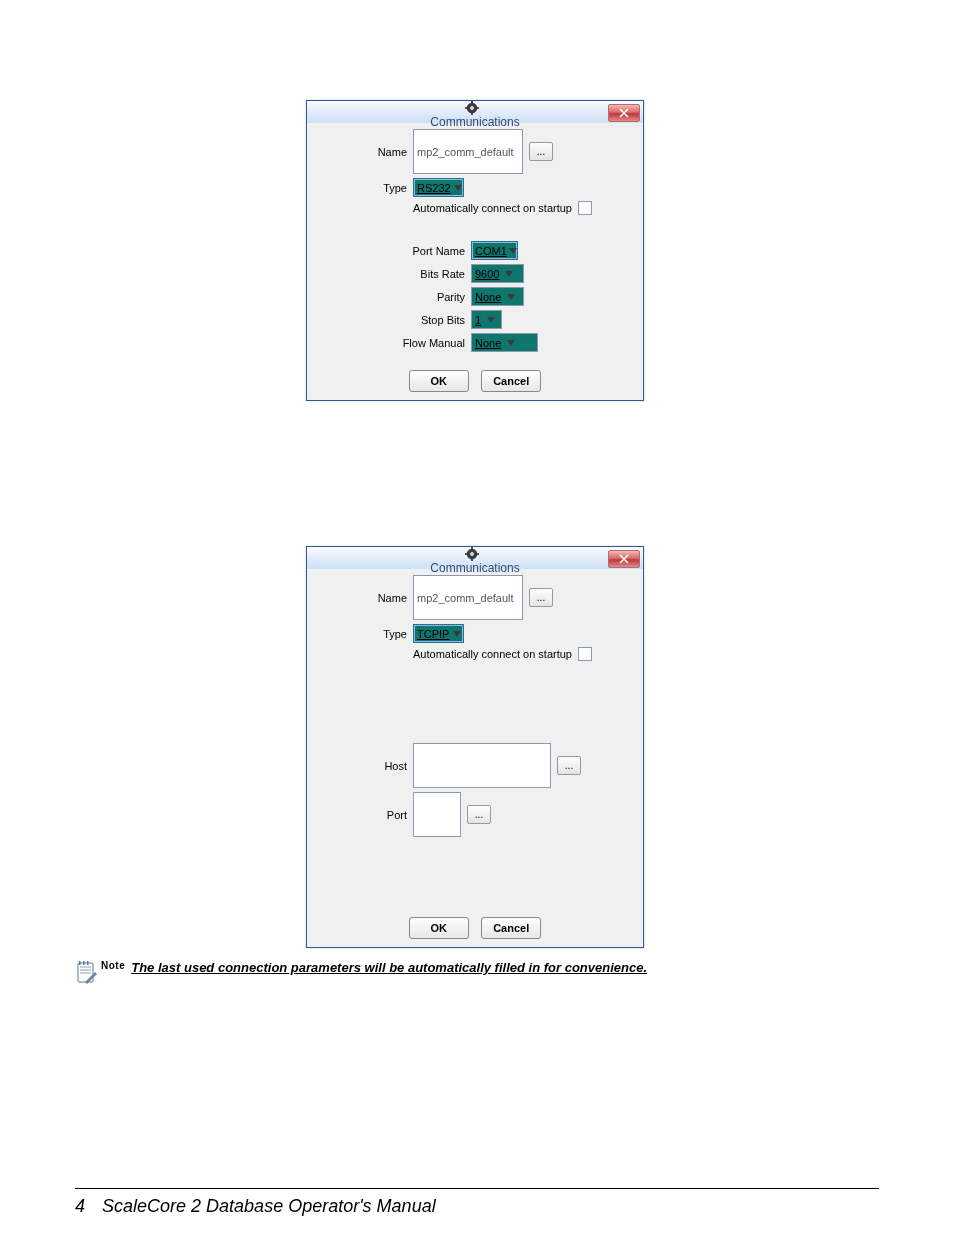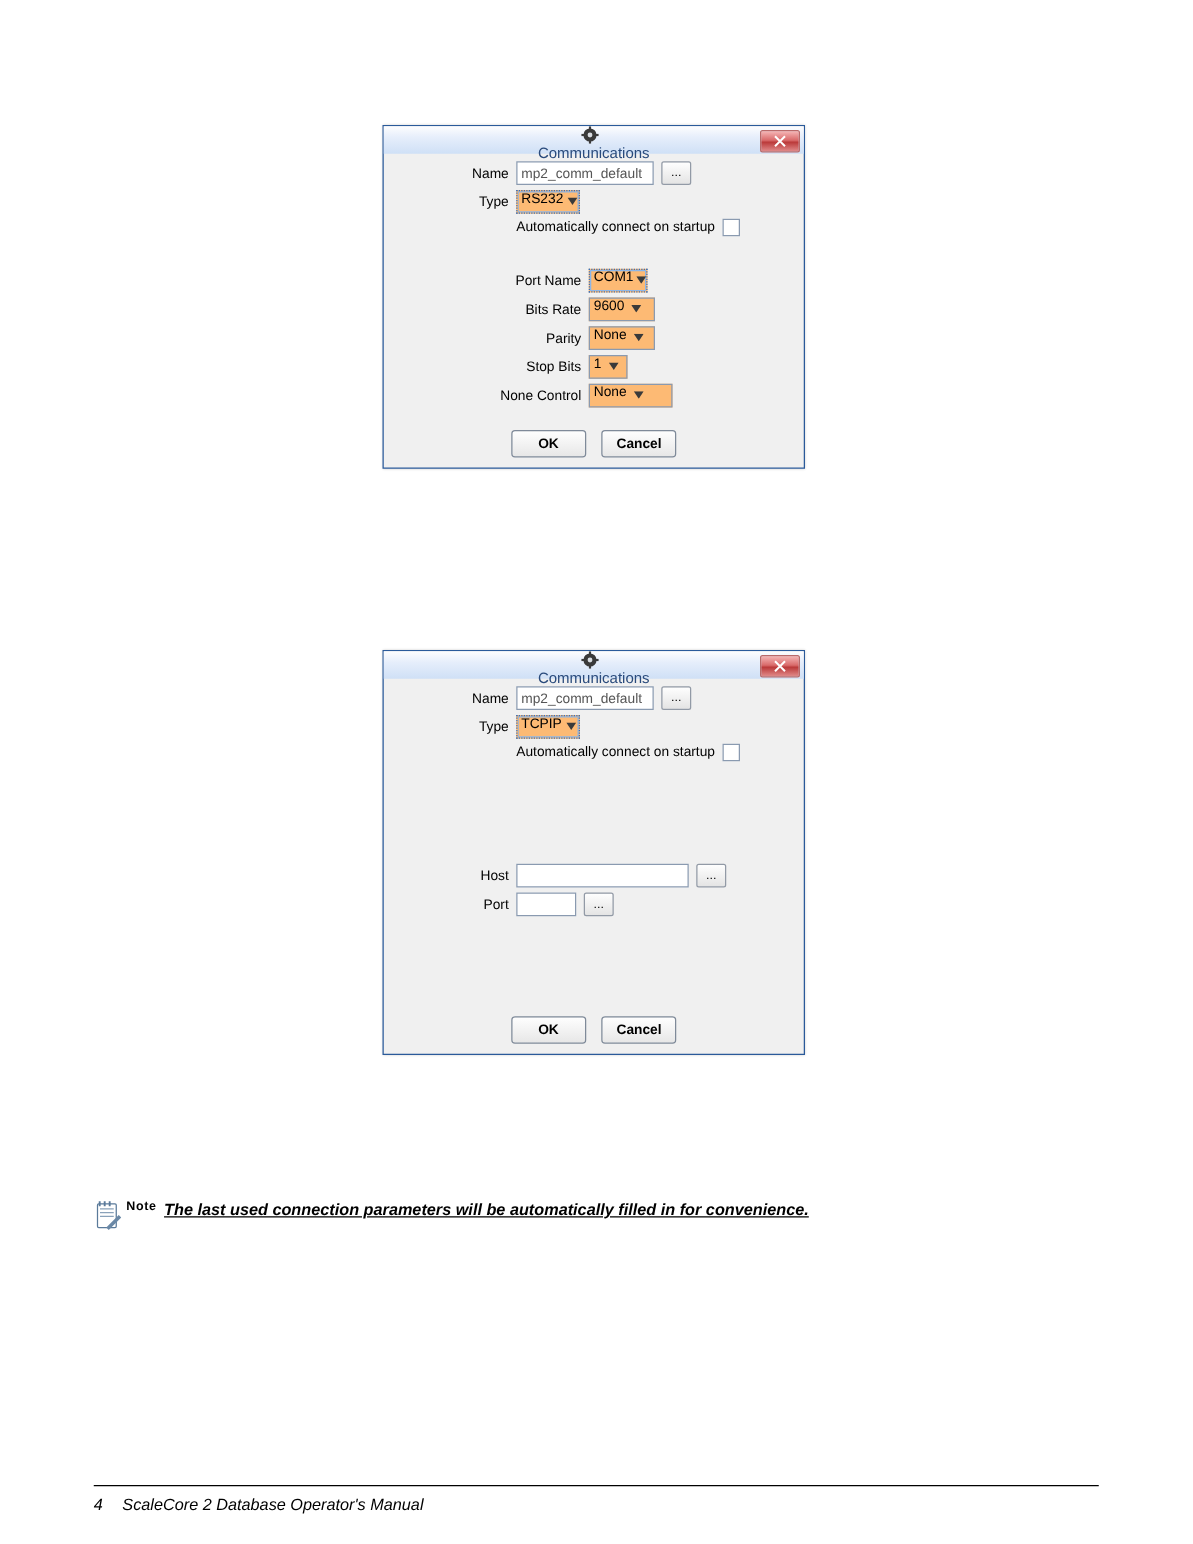--- a/index.html
+++ b/index.html
@@ -67,36 +67,37 @@
     width: 150px;
     text-align: right;
     padding-right: 6px;
     color: #000;
   }
   .row .lbl.short { width: 92px; }
   .txtbox {
     border: 1px solid #8a9ab0;
     background: #fff;
     font-size: 11px;
-    padding: 1px 3px;
+    padding: 14px 3px;
     height: 15px;
     box-sizing: content-box;
   }
   .txtbox.name { width: 102px; color:#555; }
   .txtbox.host { width: 130px; }
   .txtbox.port { width: 40px; }
   .select {
     border: 1px solid #8a9ab0;
-    background: #fdba74;
+    background: #0f766e;
     font-size: 11px;
     padding: 0 0 0 3px;
     height: 17px;
     display: inline-flex;
-    align-items: flex-start;
+    align-items: center;
     position: relative;
+    text-decoration: underline;
   }
   .select.highlight { border: 1px dotted #3a6fb8; box-shadow: inset 0 0 0 1px #8db6e8; }
   .select .caret {
     width: 15px; height: 15px;
     display:inline-flex;align-items:center;justify-content:center;
     margin-left:2px;
     cursor:pointer;
   }
   .caret svg { width:8px; height:6px; }
   .w-type { width: 46px; }
@@ -163,21 +164,21 @@
   .footer-rule {
     position:absolute;
     left: 75px; right: 75px;
     top: 1188px;
     border-top: 1px solid #000;
   }
   .footer-text {
     position:absolute;
     left: 75px;
     top: 1196px;
-    font-size: 13px;
+    font-size: 18px;
     font-style: italic;
   }
   .footer-text .pg { margin-right: 12px; }
 </style>
 </head>
 <body>
 
 <div class="page-area">
 
   <div class="dialog">
@@ -264,21 +265,21 @@
         <span class="select w-stopbits">
           <span>1</span>
           <span class="caret">
               <svg viewBox="0 0 8 6">
                 <path d="M0 0 L8 0 L4 6 Z" fill="#3a3a3a"></path>
               </svg>
             </span>
         </span>
       </div>
       <div class="row">
-        <span class="lbl">None Control</span>
+        <span class="lbl">Flow Manual</span>
         <span class="select w-flow">
           <span>None</span>
           <span class="caret">
               <svg viewBox="0 0 8 6">
                 <path d="M0 0 L8 0 L4 6 Z" fill="#3a3a3a"></path>
               </svg>
             </span>
         </span>
       </div>
 

